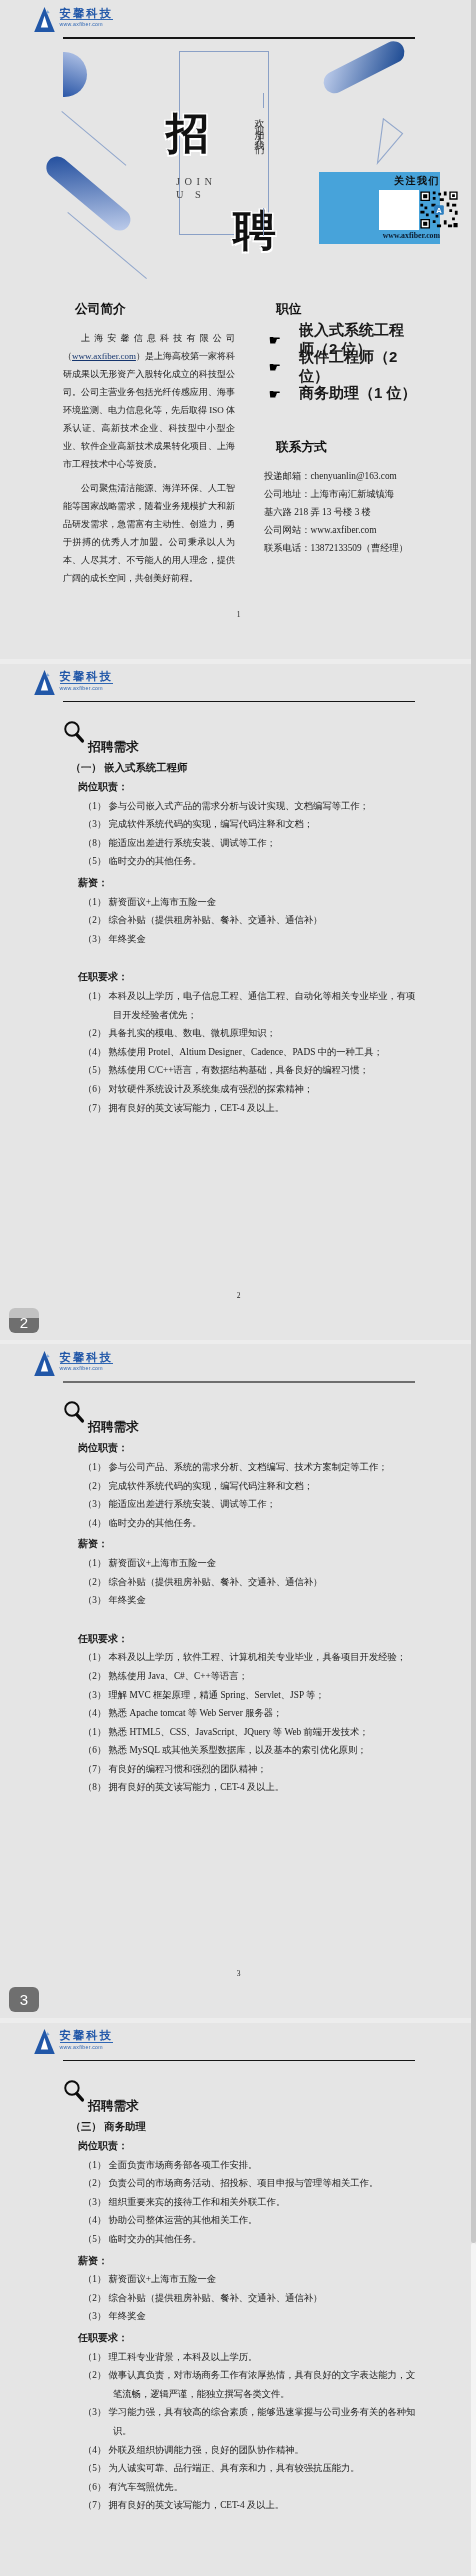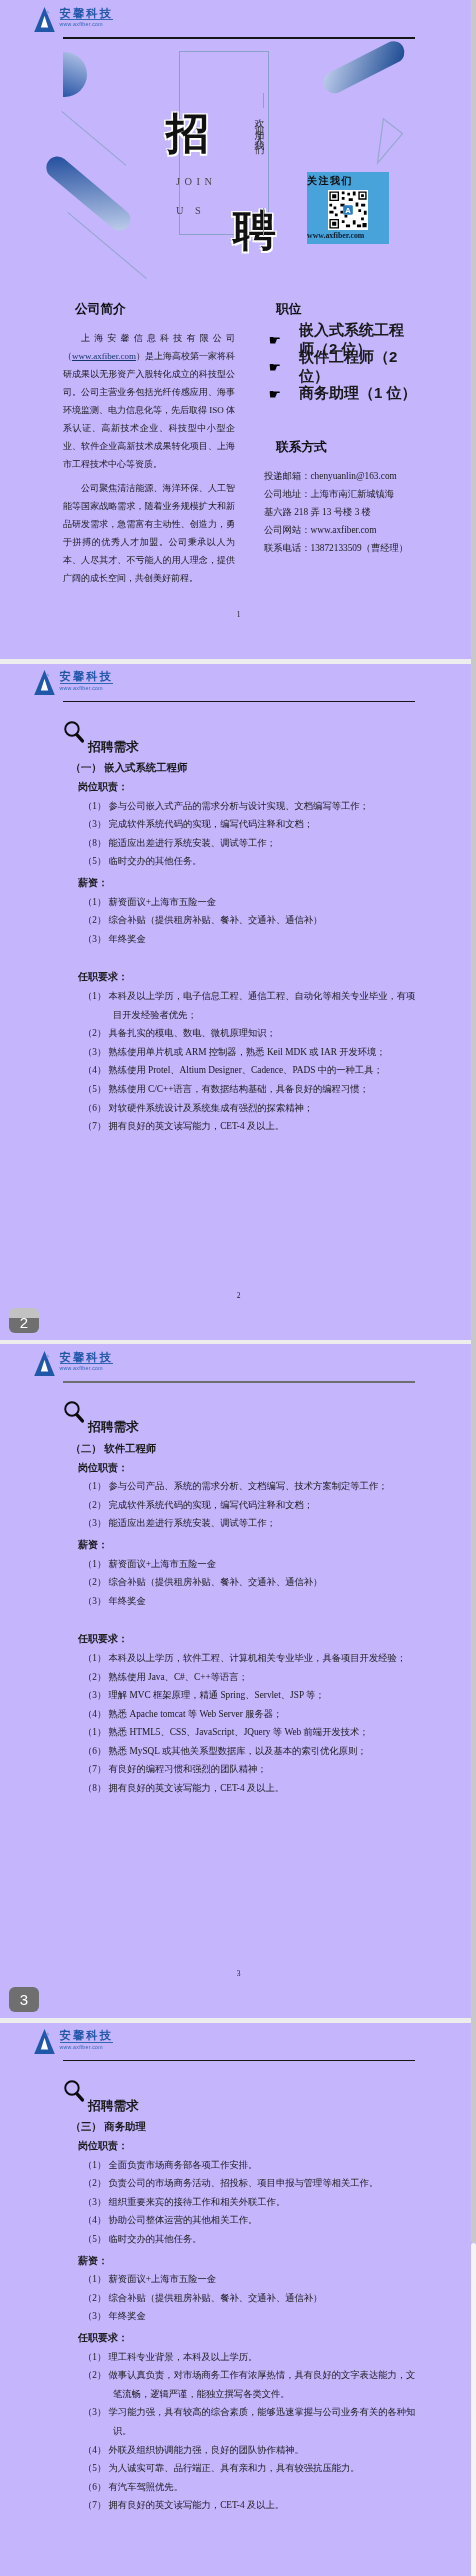--- a/index.html
+++ b/index.html
@@ -1,18 +1,18 @@
 <!DOCTYPE html>
 <html style="font-size:12px"><head>
 <meta charset="utf-8">
 <style>
   html,body{margin:0;padding:0;background:#fff;}
   .stage{position:relative;width:477px;height:2576px;background:#fff;overflow:hidden;
          font-family:"Liberation Serif","DejaVu Serif",serif;color:#1a1a1a;}
-  .page{position:relative;overflow:hidden;background:#c4b5fd;}
+  .page{position:relative;overflow:hidden;background:#e5e5e5;}
   .p1{height:659px}.p2{height:676px}.p3{height:674px}.p4{height:553px}
   .divider{height:4.5px;background:#ededed;}
 
   
   .logo{position:absolute;top:6.7px;left:34px;display:flex;gap:4.5px;align-items:flex-start;}
   .logo .mark{width:21px;height:25px;}
   .logo .cn{font-family:"Liberation Sans","DejaVu Sans",sans-serif;font-size:11.2px;font-weight:bold;
             color:#2157a8;letter-spacing:2.2px;line-height:12.7px;}
   .logo .url{font-family:"Liberation Sans","DejaVu Sans",sans-serif;font-size:5.2px;color:#2e66b4;
              letter-spacing:0.3px;border-top:0.7px solid #2e66b4;padding-top:0.7px;}
@@ -31,27 +31,27 @@
   .pill-l{left:-7.5px;top:110px;width:103px;transform:rotate(40deg);transform-origin:left top;
           background:linear-gradient(135deg,#1d4a9b,#c3d1ee);}
   .pill-r{left:267px;top:33px;width:88px;transform:rotate(-27deg);transform-origin:left bottom;
           background:linear-gradient(315deg,#16458f,#c3d1ee);}
   .obox{left:116px;top:9px;width:88px;height:182px;border:1.1px solid #8aa0c6;}
   .bigchar{font-size:43px;font-weight:bold;color:#111;line-height:1;
            text-shadow:-1.5px -1.5px 0 #fff,1.5px -1.5px 0 #fff,-1.5px 1.5px 0 #fff,1.5px 1.5px 0 #fff;}
   .zhao{left:103px;top:70px;}
   .pin{left:170px;top:167px;}
   .join{left:113px;top:134px;font-size:10.4px;letter-spacing:4.5px;color:#474747;}
-  .us{left:113px;top:163px;font-size:10.4px;letter-spacing:4.5px;color:#474747;}
+  .us{left:113px;top:147px;font-size:10.4px;letter-spacing:4.5px;color:#474747;}
   .vline{width:1.1px;background:#8aa0c6;}
   .vl-t{left:200px;top:51px;height:15px;}
   .vl-b{left:200px;top:166px;height:28px;}
   .welcome{left:189px;top:69px;writing-mode:vertical-rl;font-size:10px;letter-spacing:5.2px;color:#2f2f2f;}
   .tri{left:313px;top:75px;}
-  .qr-panel{left:244px;top:130px;width:82px;height:72px;background:#47a3da;text-align:left;}
+  .qr-panel{left:256px;top:130px;width:82px;height:72px;background:#47a3da;text-align:right;padding-left:39px;}
   .qr-panel .qt{position:static;display:block;font-family:"Liberation Sans","DejaVu Sans",sans-serif;
                 font-size:10px;font-weight:bold;color:#0c0c0c;letter-spacing:1.5px;margin-top:2.2px;}
   .qr-box{position:static;display:block;width:40px;height:40px;background:#fff;margin:1.5px auto 0;}
   .qr-site{position:static;display:block;font-size:7.8px;color:#0c1b2e;margin-top:1.5px;font-weight:bold;}
 
   
   .cols{position:absolute;left:63px;top:289px;width:352px;}
   .col-left{position:absolute;left:0;top:0;width:172px;}
   .col-right{position:absolute;left:201px;top:0;width:153px;}
   .h{font-family:"Liberation Sans","DejaVu Sans",sans-serif;font-size:12.7px;font-weight:bold;
@@ -212,21 +212,20 @@
       <div class="lbl">薪资：</div>
       <ol class="items">
         <li>（1） 薪资面议+上海市五险一金</li>
         <li>（2） 综合补贴（提供租房补贴、餐补、交通补、通信补）</li>
         <li>（3） 年终奖金</li>
       </ol>
       <div class="lbl gap">任职要求：</div>
       <ol class="items">
         <li>（1）  本科及以上学历，电子信息工程、通信工程、自动化等相关专业毕业，有项目开发经验者优先；</li>
         <li>（2）  具备扎实的模电、数电、微机原理知识；</li>
-        <li>（3）  熟练使用单片机或 ARM 控制器，熟悉 Keil MDK 或 IAR 开发环境；</li>
         <li>（4）  熟练使用 Protel、Altium Designer、Cadence、PADS 中的一种工具；</li>
         <li>（5）  熟练使用 C/C++语言，有数据结构基础，具备良好的编程习惯；</li>
         <li>（6）  对软硬件系统设计及系统集成有强烈的探索精神；</li>
         <li>（7）  拥有良好的英文读写能力，CET-4 及以上。</li>
       </ol>
     </div>
     <div class="pageno">2</div>
   </section>
 
   <div class="divider"></div>
@@ -245,26 +244,26 @@
     </div>
     <div class="rule"></div>
     <div class="content">
       <div class="sec-title">
         <svg width="22.4" height="24" viewBox="0 0 30 32">
           <circle cx="12" cy="12" r="9" fill="none" stroke="#0c0c0c" stroke-width="2.6"></circle>
           <line x1="18.5" y1="19.5" x2="26" y2="28" stroke="#0c0c0c" stroke-width="4.5" stroke-linecap="round"></line>
         </svg>
         <span class="t">招聘需求</span>
       </div>
-      <div class="subtitle">（二） 软件工程师</div>
       <div class="lbl">岗位职责：</div>
       <ol class="items">
         <li>（1） 参与公司产品、系统的需求分析、文档编写、技术方案制定等工作；</li>
         <li>（2） 完成软件系统代码的实现，编写代码注释和文档；</li>
         <li>（3） 能适应出差进行系统安装、调试等工作；</li>
+        <li>（4） 临时交办的其他任务。</li>
       </ol>
       <div class="lbl">薪资：</div>
       <ol class="items">
         <li>（1） 薪资面议+上海市五险一金</li>
         <li>（2） 综合补贴（提供租房补贴、餐补、交通补、通信补）</li>
         <li>（3） 年终奖金</li>
       </ol>
       <div class="lbl gap">任职要求：</div>
       <ol class="items">
         <li>（1） 本科及以上学历，软件工程、计算机相关专业毕业，具备项目开发经验；</li>

